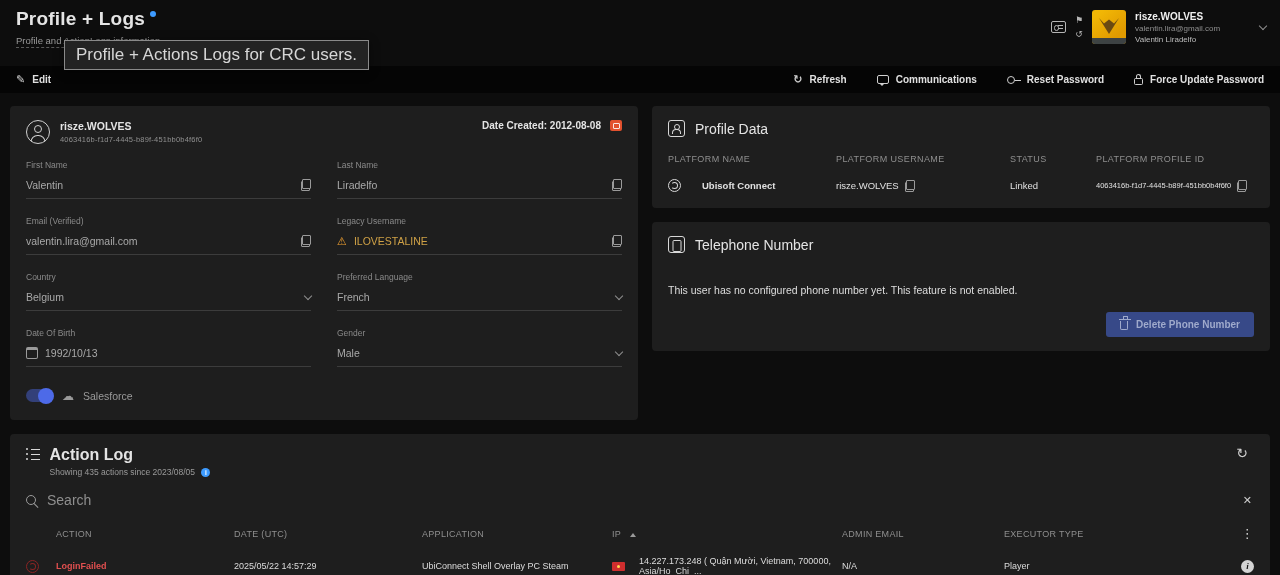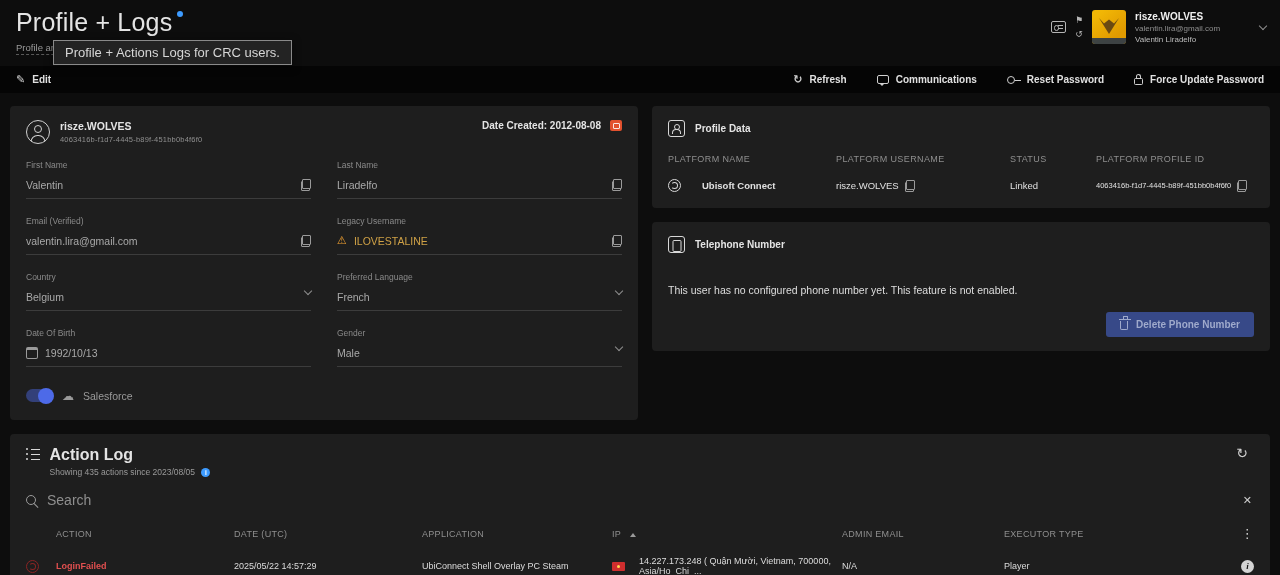--- a/index.html
+++ b/index.html
@@ -3,27 +3,27 @@
 <meta charset="utf-8">
 <style>
 *{box-sizing:border-box;margin:0;padding:0}
 html,body{background:#0d0d0d}
 body{width:1280px;height:575px;overflow:hidden;position:relative;
   font-family:"Liberation Sans","DejaVu Sans",sans-serif;color:#e4e4e4}
 
 
 header{display:flex;justify-content:space-between;align-items:flex-start;
   padding:8px 8px 0 16px;height:56px;position:relative}
-h1{font-size:25px;font-weight:400;letter-spacing:.2px;display:inline}
+h1{font-size:19px;font-weight:700;letter-spacing:.2px;display:inline}
 .info-dot{width:6px;height:6px;background:#3d9bff;border-radius:50%;display:inline-block;
   vertical-align:top;margin:3px 0 0 5px}
 .subtitle{font-size:9.5px;color:#9a9a9a;margin-top:4px;display:inline-block;
   border-bottom:1px dashed #5a5a5a;padding-bottom:1px}
-.tooltip{position:absolute;left:53px;top:40px;background:#232323;border:1px solid #8a8a8a;
-  color:#d6d6d6;font-size:13px;padding:4px 11px;z-index:6;white-space:nowrap;
+.tooltip{position:absolute;left:64px;top:40px;background:#232323;border:1px solid #8a8a8a;
+  color:#d6d6d6;font-size:17px;padding:4px 11px;z-index:6;white-space:nowrap;
   box-shadow:0 2px 8px rgba(0,0,0,.55)}
 .account{display:flex;align-items:center;gap:9px;margin-top:2px;cursor:pointer}
 .glyph{font-family:"DejaVu Sans",sans-serif;line-height:1;display:inline-block}
 .mini-col{display:flex;flex-direction:column;gap:5px;align-items:center}
 .mini-col .glyph{font-size:9px;color:#b5b5b5}
 .idcard{width:15px;height:12px;border:1.3px solid #b5b5b5;border-radius:2px;position:relative;flex:none}
 .idcard::before{content:"";position:absolute;left:2px;top:3px;width:3.5px;height:3.5px;
   border:1px solid #b5b5b5;border-radius:50%}
 .idcard::after{content:"";position:absolute;right:2px;top:3px;width:5px;
   border-top:1.2px solid #b5b5b5;box-shadow:0 3px 0 #b5b5b5}
@@ -73,21 +73,21 @@
   width:6px;height:6px;border:1.6px solid #d0d0d0;border-radius:50%}
 .person::after{content:"";position:absolute;bottom:1px;left:50%;transform:translateX(-50%);
   width:13px;height:6px;border:1.6px solid #d0d0d0;border-bottom:none;border-radius:7px 7px 0 0}
 .ph-name{font-size:10.5px;font-weight:700}
 .ph-id{font-size:7.5px;color:#8f8f8f;margin-top:3px;letter-spacing:.2px}
 .date-created{margin-left:auto;display:flex;align-items:center;gap:9px;font-size:10px;font-weight:700}
 .dc-icon{width:12px;height:11px;border-radius:2px;background:#e2512e;position:relative;flex:none}
 .dc-icon::after{content:"";position:absolute;inset:2.5px;border:1.2px solid rgba(255,255,255,.85);border-radius:1px}
 .form{display:grid;grid-template-columns:1fr 1fr;column-gap:26px;row-gap:17px}
 .flabel{font-size:8.5px;color:#8a8a8a;margin-bottom:9px}
-.fvalue{display:flex;align-items:flex-start;gap:7px;border-bottom:1px solid #3c3c3c;
+.fvalue{display:flex;align-items:center;gap:7px;border-bottom:1px solid #3c3c3c;
   padding-bottom:7px;font-size:10.5px;color:#a9a9a9;min-height:19px}
 .fvalue .spacer{flex:1}
 .copy{width:10px;height:12px;position:relative;flex:none;display:inline-block;cursor:pointer}
 .copy::before{content:"";position:absolute;left:0;bottom:0;width:7px;height:8px;
   border:1.2px solid #9a9a9a;border-radius:1px}
 .copy::after{content:"";position:absolute;right:0;top:0;width:7px;height:8px;
   border:1.2px solid #9a9a9a;border-radius:1px;background:#1e1e1e}
 .warn-glyph{font-size:11px;color:#f0a030}
 .warn-value{color:#cfa146}
 .cal{width:12px;height:12px;border:1.5px solid #9a9a9a;border-radius:2px;border-top-width:3.5px;
@@ -98,21 +98,21 @@
   position:relative;display:inline-block;flex:none;cursor:pointer}
 .toggle::after{content:"";position:absolute;right:-1px;top:-1.5px;width:16px;height:16px;
   border-radius:50%;background:#4d6ae8}
 .checkbox{width:13px;height:13px;border:1.6px solid #575757;border-radius:2px;
   display:inline-block;flex:none;cursor:pointer}
 .ctrl-label{font-size:10.5px;color:#9a9a9a}
 .cloudy{font-size:12px;color:#9a9a9a}
 
 
 .rcol{display:flex;flex-direction:column;gap:14px}
-.card-head{display:flex;align-items:center;gap:10px;font-size:10px;font-weight:700}
+.card-head{display:flex;align-items:center;gap:10px;font-size:14px;font-weight:400}
 .badge{width:17px;height:17px;border:1.6px solid #d8d8d8;border-radius:3px;position:relative;flex:none}
 .badge::before{content:"";position:absolute;top:2.5px;left:50%;transform:translateX(-50%);
   width:4px;height:4px;border:1.3px solid #d8d8d8;border-radius:50%}
 .badge::after{content:"";position:absolute;bottom:2px;left:3px;right:3px;height:4px;
   border:1.3px solid #d8d8d8;border-bottom:none;border-radius:4px 4px 0 0}
 .pd-card{padding:14px 16px 16px}
 .pd-grid{display:grid;grid-template-columns:168px 174px 86px 1fr;align-items:center}
 .pd-head-row{margin-top:17px;font-size:9px;color:#8f8f8f;letter-spacing:.4px}
 .pd-row{margin-top:15px;font-size:9.5px;color:#e0e0e0}
 .pd-name{display:flex;align-items:center;gap:21px;font-weight:700}

